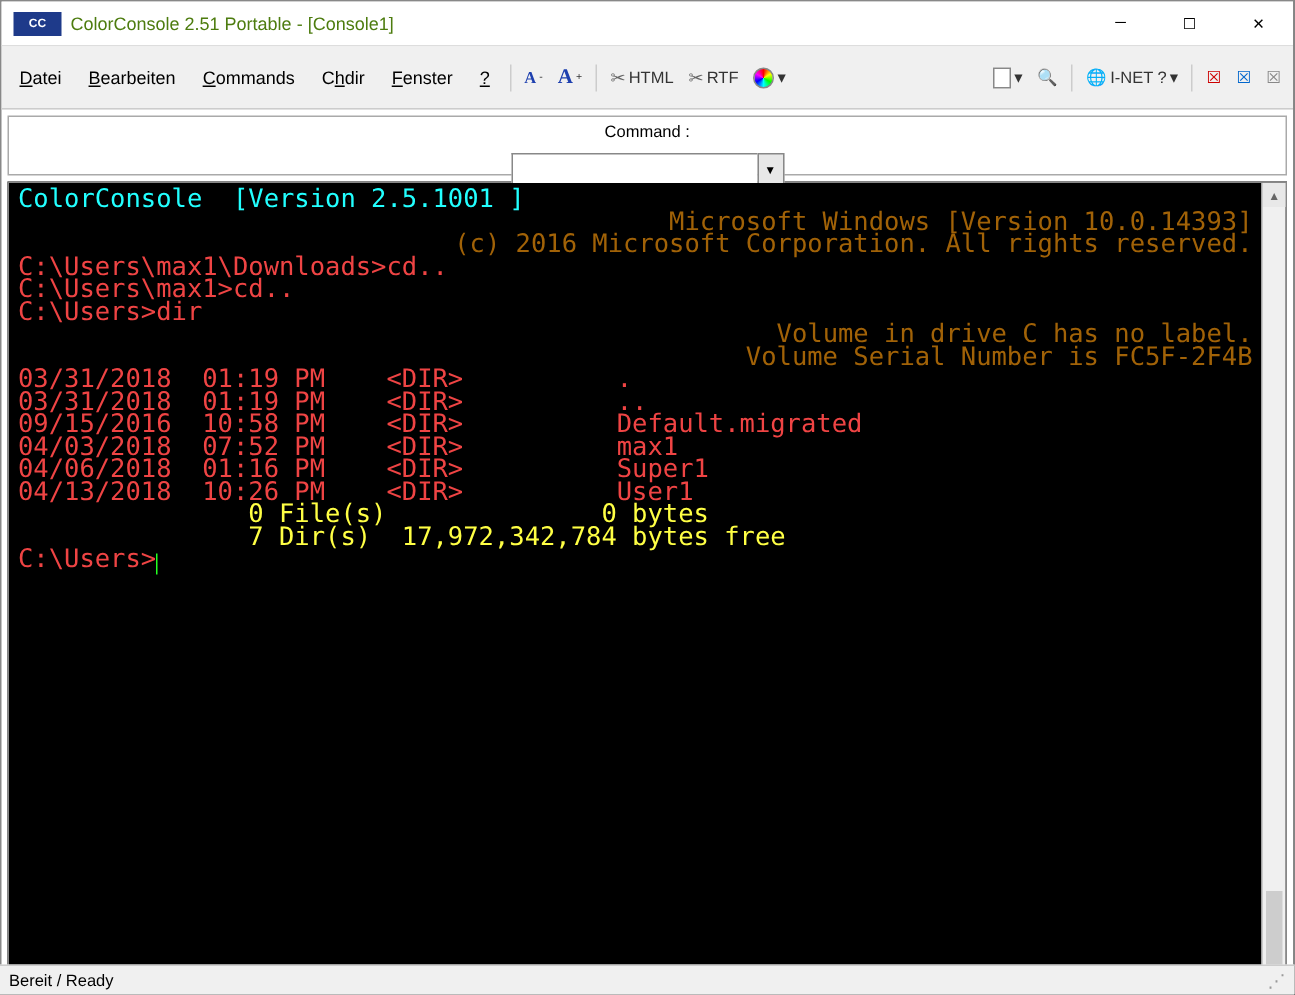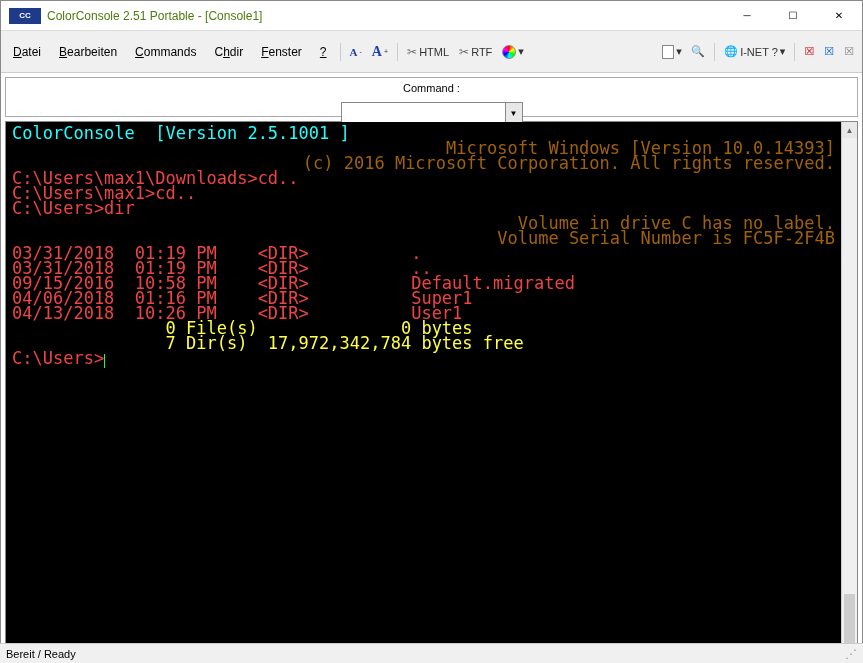--- a/index.html
+++ b/index.html
@@ -140,20 +140,21 @@
       <div class="ln g">C:\Users\max1&gt;cd..</div>
       <div class="ln g"></div>
       <div class="ln g">C:\Users&gt;dir</div>
       <div class="ln dg"> Volume in drive C has no label.</div>
       <div class="ln dg"> Volume Serial Number is FC5F-2F4B</div>
       <div class="ln g"></div>
       <div class="ln g"></div>
       <div class="ln g">03/31/2018  01:19 PM    &lt;DIR&gt;          .</div>
       <div class="ln g">03/31/2018  01:19 PM    &lt;DIR&gt;          ..</div>
       <div class="ln g">09/15/2016  10:58 PM    &lt;DIR&gt;          Default.migrated</div>
+      <div class="ln g">04/03/2018  07:52 PM    &lt;DIR&gt;          max1</div>
       <div class="ln g">04/06/2018  01:16 PM    &lt;DIR&gt;          Super1</div>
       <div class="ln g">04/13/2018  10:26 PM    &lt;DIR&gt;          User1</div>
       <div class="ln y">               0 File(s)              0 bytes</div>
       <div class="ln y">               7 Dir(s)  17,972,342,784 bytes free</div>
       <div class="ln g"></div>
       <div class="ln g">C:\Users&gt;<span class="cursor"></span></div>
     </div>
   <div class="vscroll">
     <div class="arr">▲</div>
     <div class="track"></div>

